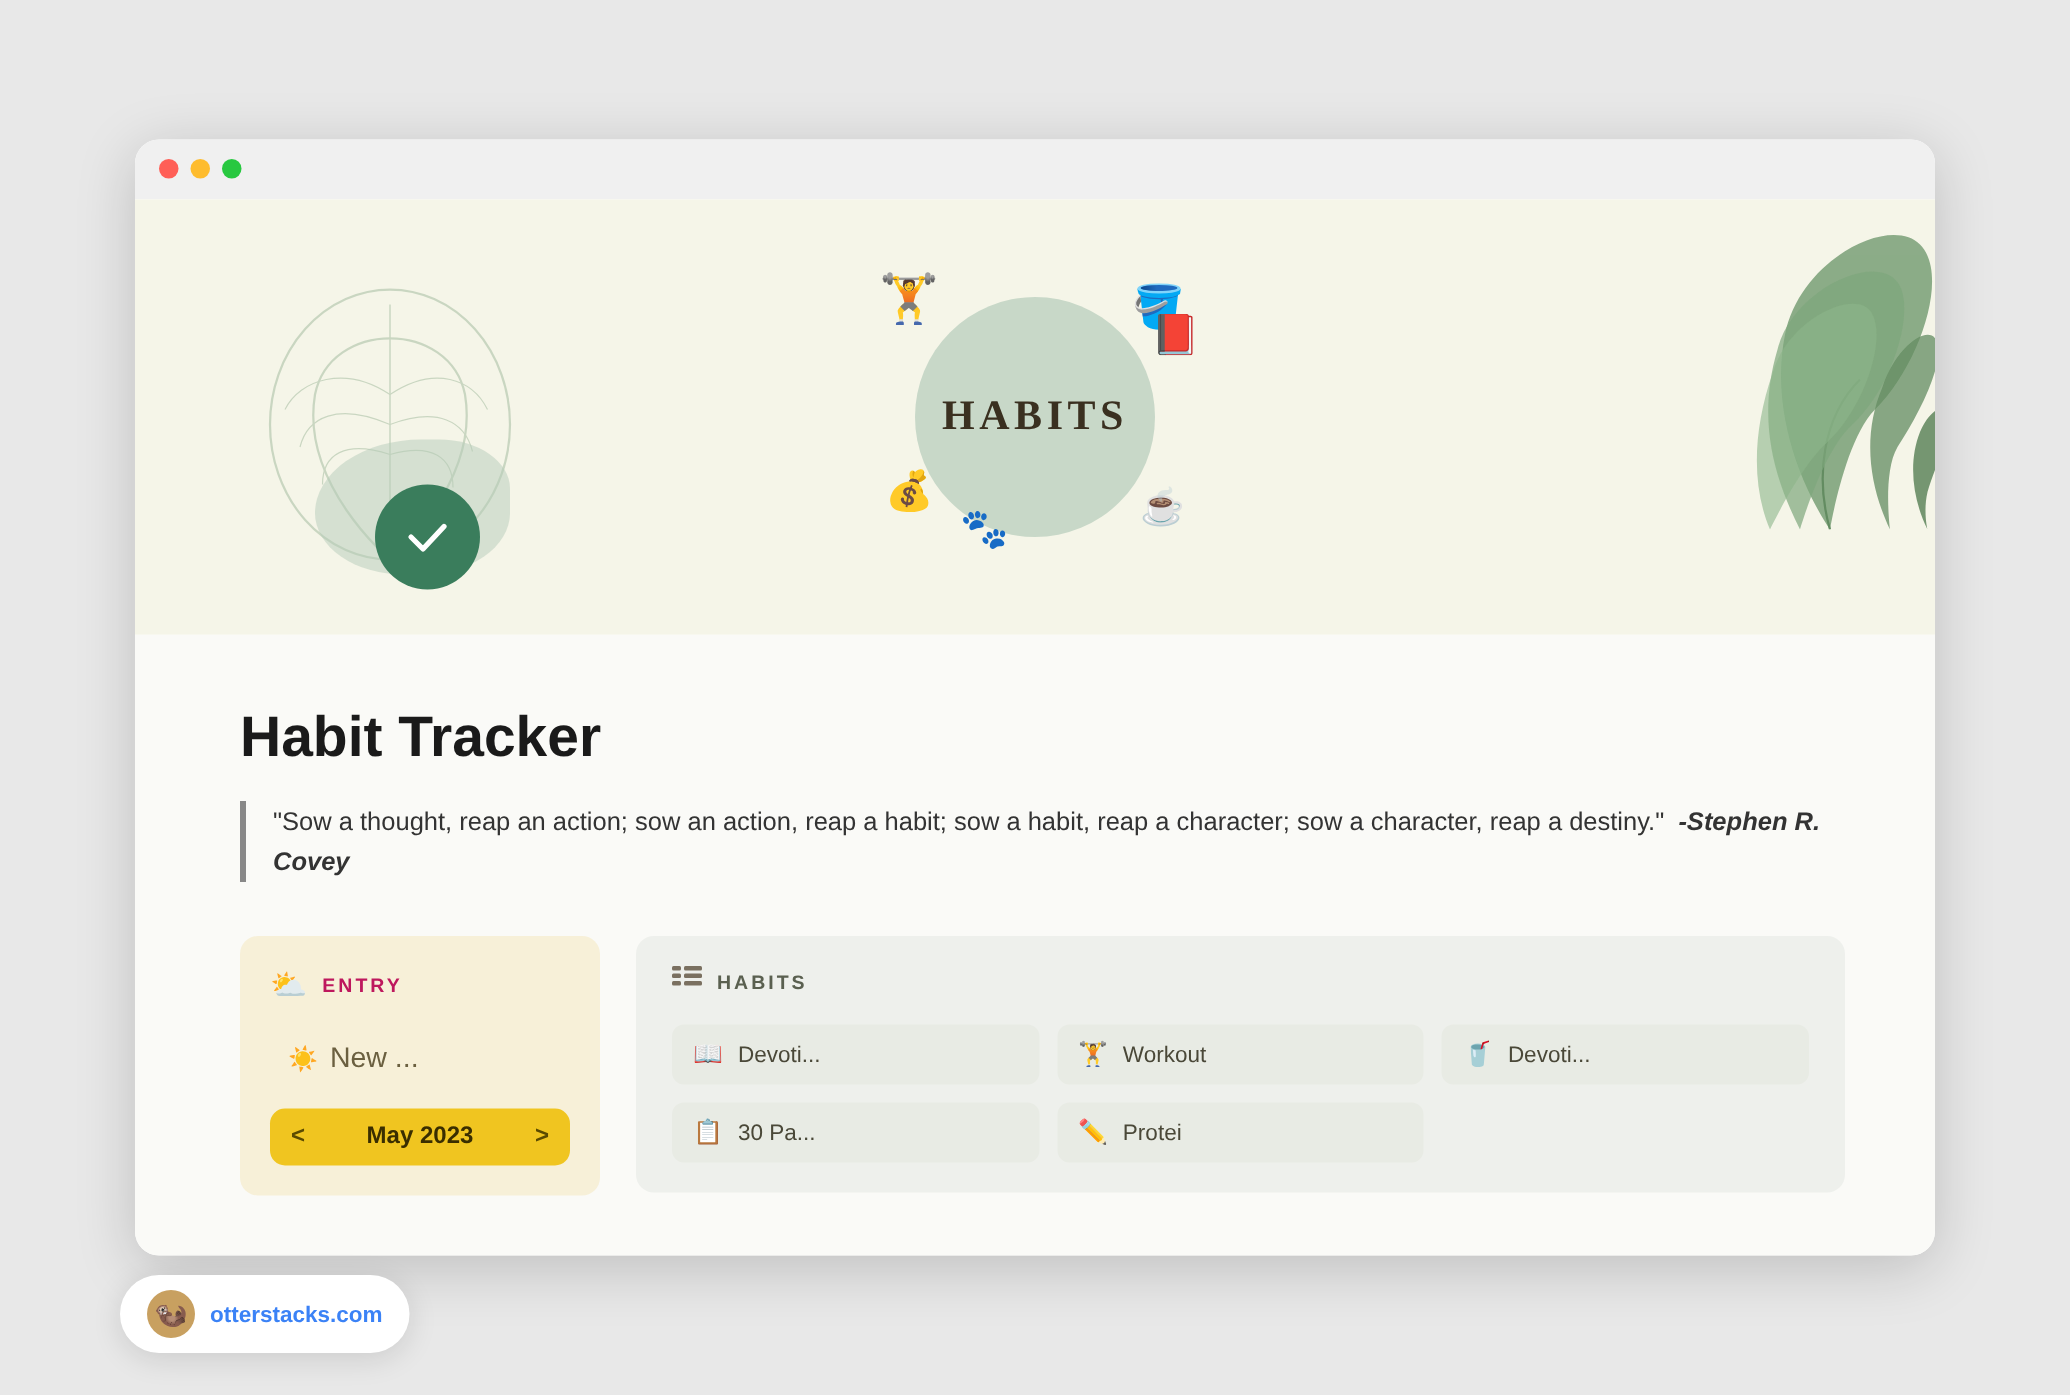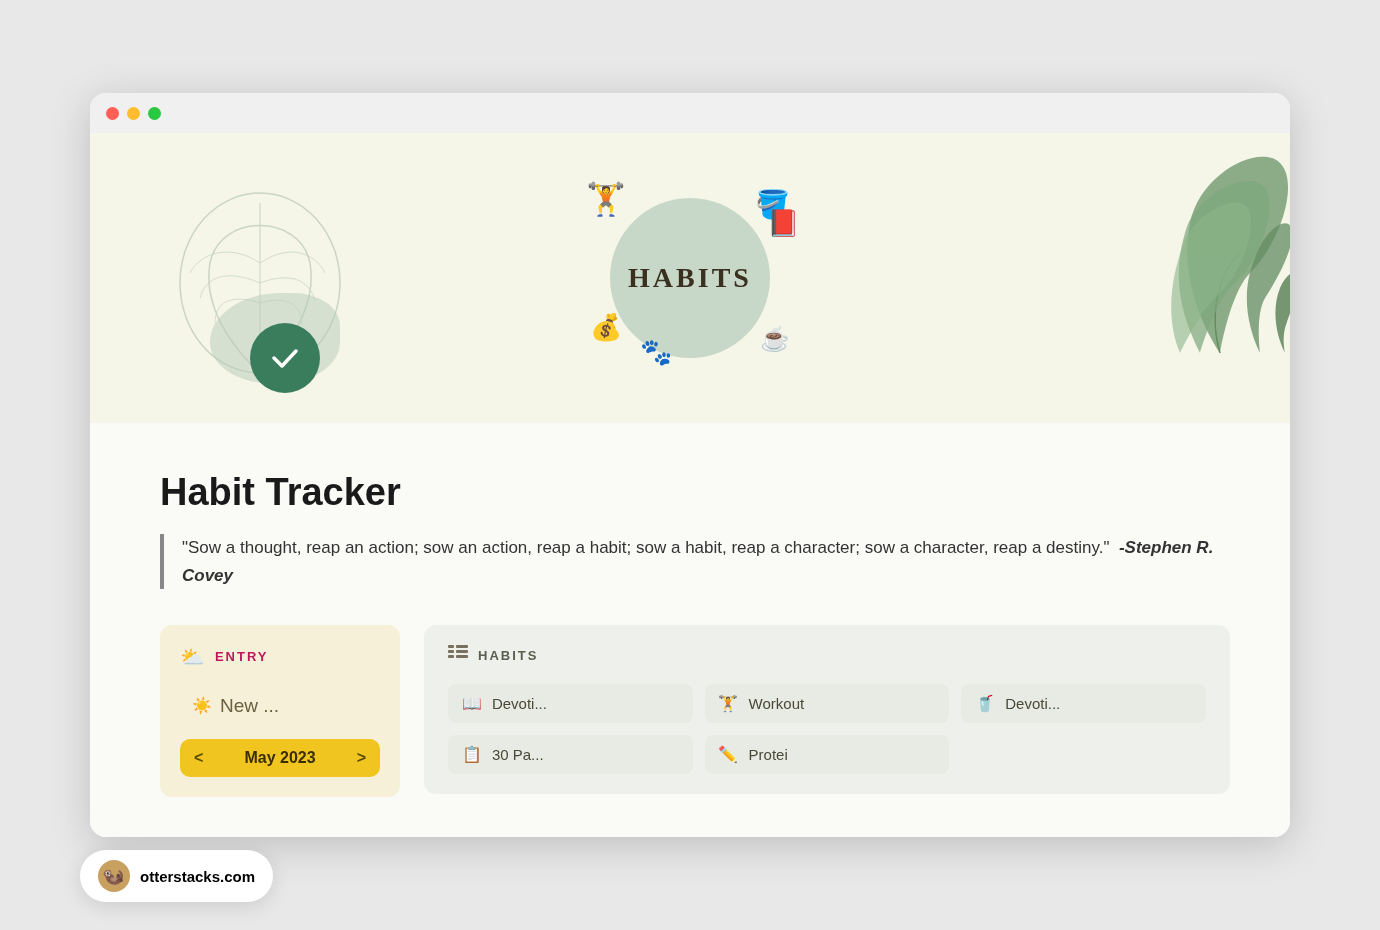--- a/index.html
+++ b/index.html
@@ -328,21 +328,21 @@
       border-radius: 50%;
       display: flex;
       align-items: center;
       justify-content: center;
       font-size: 18px;
     }
 
     .footer-url {
       font-size: 15px;
       font-weight: 600;
-      color: #000000;
+      color: #3b82f6;
     }
 
     
     .leaf-svg-left {
       position: absolute;
       left: 70px;
       top: 50px;
       opacity: 0.35;
     }
 

